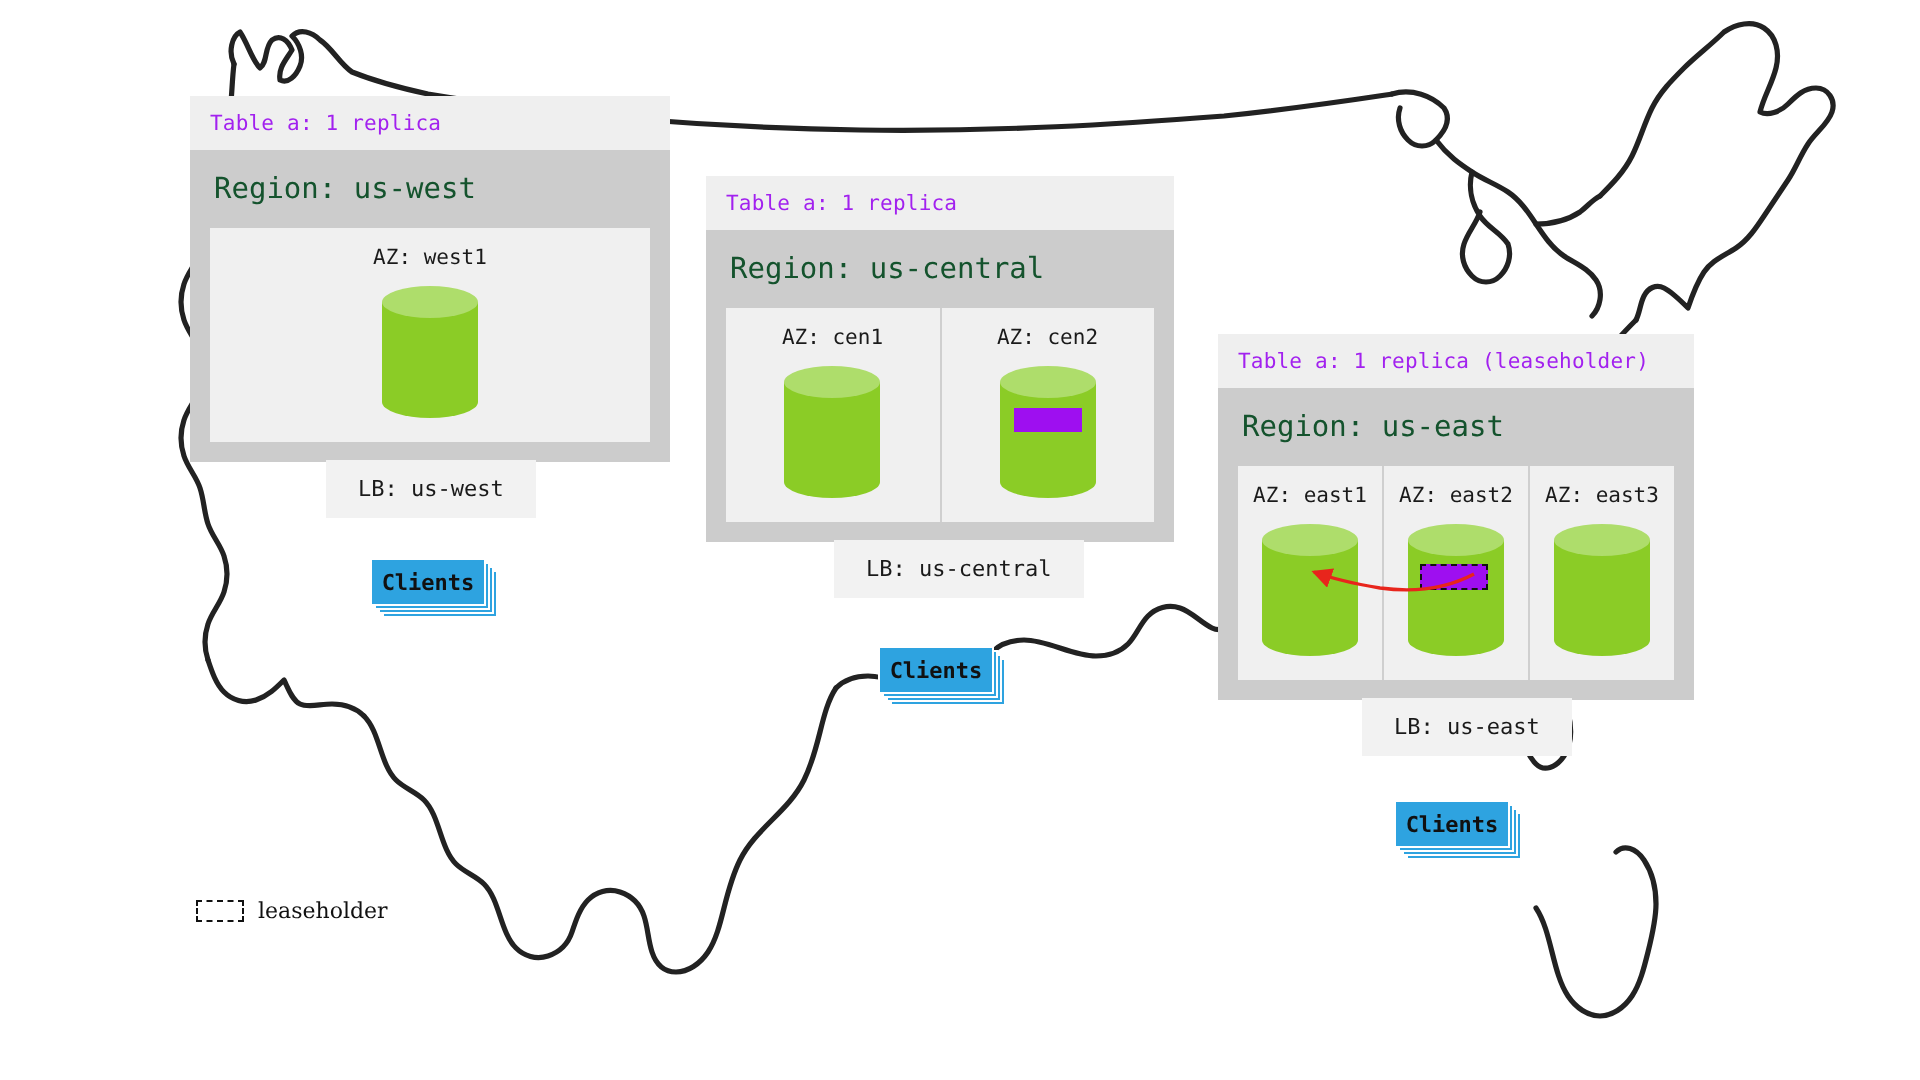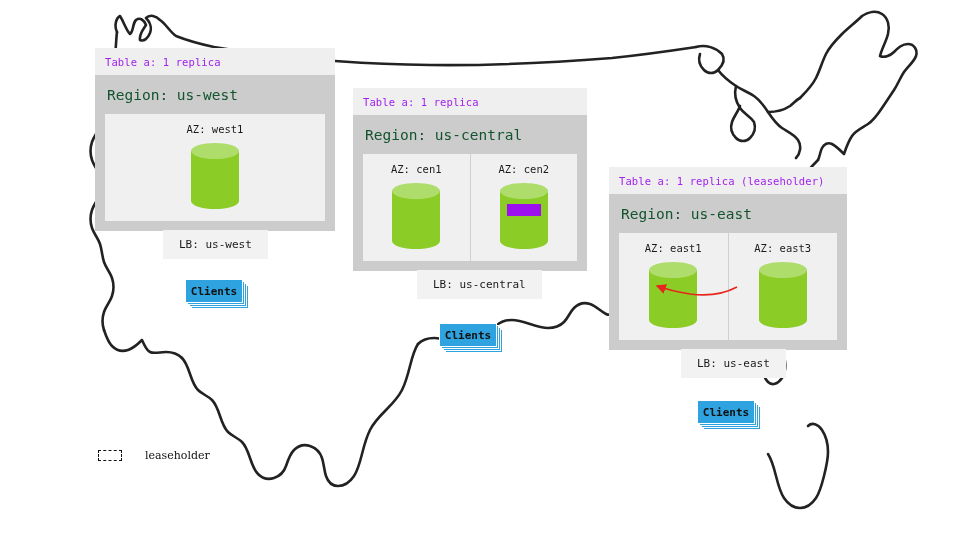--- a/index.html
+++ b/index.html
@@ -122,21 +122,21 @@
     padding:9px 12px 10px 12px;
     font-size:11px;
     color:#1a1a1a;
     line-height:1.45;
     white-space:pre;
   }
 
   
   #legend{
     position:absolute;
-    display:flex;align-items:center;gap:23px;
+    display:flex;align-items:center;gap:7px;
   }
   #legend .swatch{
     width:24px;height:11px;
     border:1.5px dashed #111111;
     background:transparent;
     box-sizing:border-box;
   }
   #legend .legend-text{
     font-family:"DejaVu Serif","Liberation Serif",serif;
     font-size:11px;color:#111111;white-space:nowrap;
@@ -309,20 +309,29 @@
       <div class="az-strip">
         <div class="az-cell">
           <span class="az-label">AZ: east1</span>
           <div class="cyl">
             <div class="bottom"></div>
             <div class="body"></div>
             <div class="top"></div>
           </div>
         </div>
         <div class="az-cell">
+          <span class="az-label">AZ: east2</span>
+          <div class="cyl">
+            <div class="bottom"></div>
+            <div class="body"></div>
+            <div class="top"></div>
+            <div class="range leaseholder"></div>
+          </div>
+        </div>
+        <div class="az-cell">
           <span class="az-label">AZ: east3</span>
           <div class="cyl">
             <div class="bottom"></div>
             <div class="body"></div>
             <div class="top"></div>
           </div>
         </div>
       </div>
     </div>
     <div class="lb-box" style="left:72px;top:182px;">LB: us-east</div>

